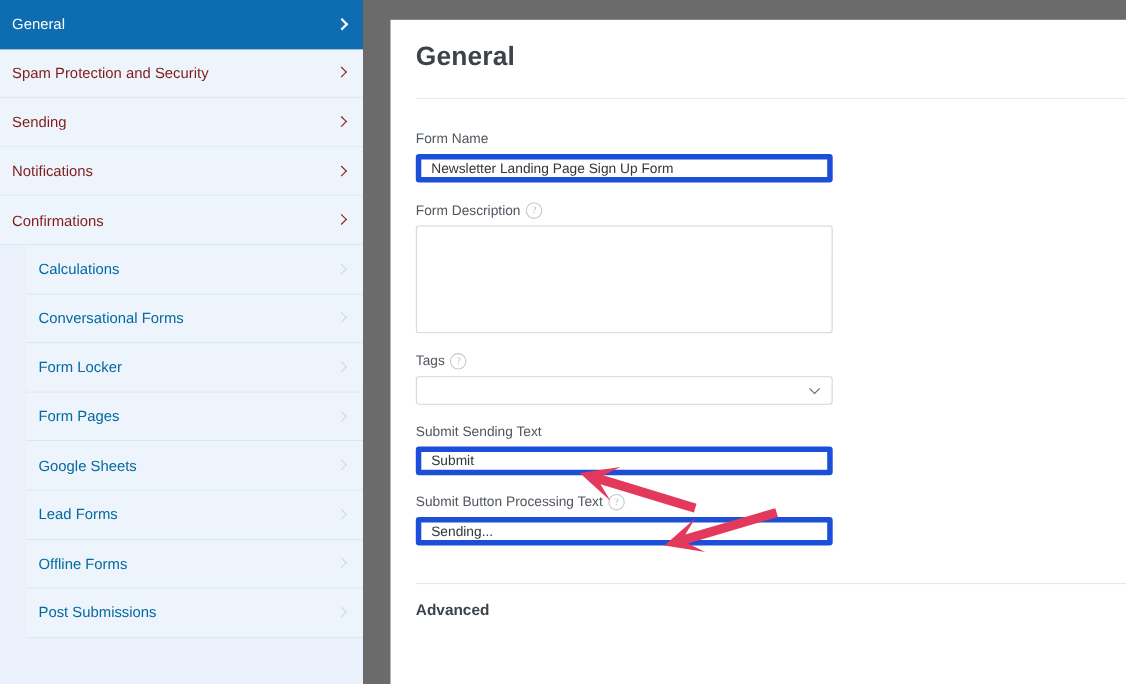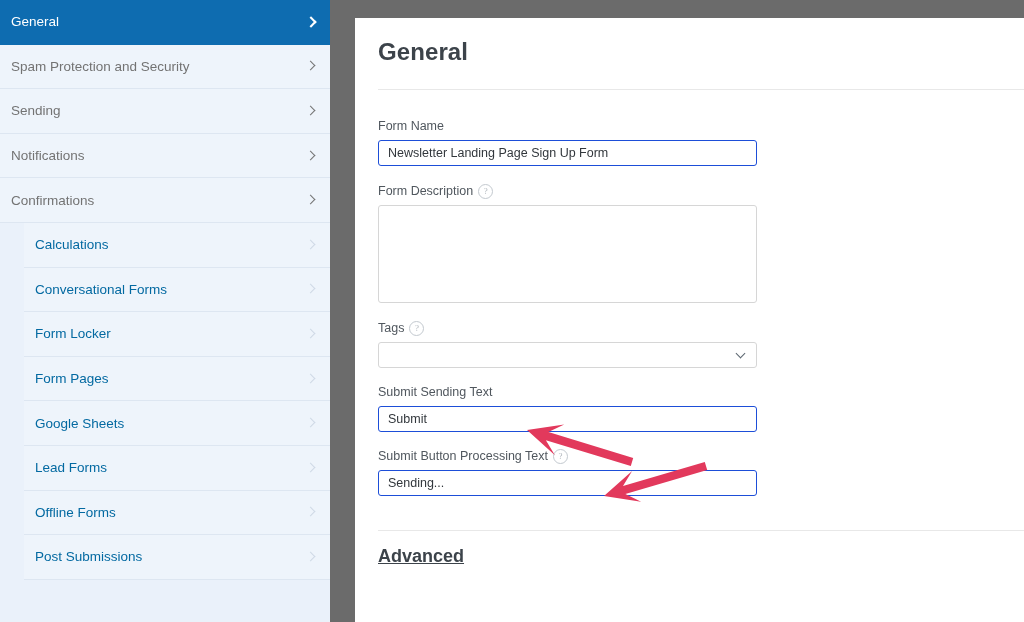--- a/index.html
+++ b/index.html
@@ -52,21 +52,21 @@
   }
   .nav-item {
     position: relative;
     height: 44.6px;
     display: flex;
     align-items: center;
     padding: 0 14px 0 11px;
     box-sizing: border-box;
     border-bottom: 1px solid #dde6f1;
     font-size: 13.5px;
-    color: #737373;
+    color: #7f1d1d;
     background: #eef4fb;
     cursor: pointer;
   }
   .nav-item.active {
     background: #0e6cb0;
     color: #ffffff;
     border-bottom-color: #0e6cb0;
   }
   .nav-item.dim {
     color: #0369a1;
@@ -160,21 +160,21 @@
     line-height: 12px;
     text-align: center;
     font-family: "Liberation Serif", serif;
     cursor: pointer;
     flex: 0 0 auto;
   }
   .text-input {
     box-sizing: border-box;
     width: 379px;
     height: 26px;
-    border: 1px solid #1d4ed8;
+    border: 5px solid #1d4ed8;
     border-radius: 3px;
     background: #fff;
     font-size: 12.5px;
     color: #32373c;
     padding: 0 9px;
     font-family: "Liberation Sans", sans-serif;
     outline: none;
     display: block;
   }
   .textarea-input {
@@ -242,24 +242,23 @@
     left: 23px;
     top: 512px;
     width: 646px;
     height: 1px;
     background: #e8e8e8;
   }
   .section-title {
     position: absolute;
     left: 23px;
     top: 528px;
-    font-size: 18px;
+    font-size: 14px;
     font-weight: bold;
     color: #3c434a;
-    text-decoration: underline;
   }
 
   
   .annotations {
     position: absolute;
     left: 0;
     top: 0;
     width: 1024px;
     height: 622px;
     pointer-events: none;

